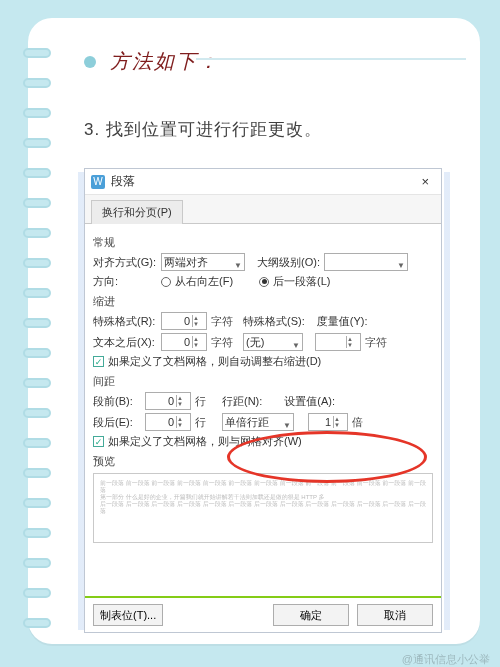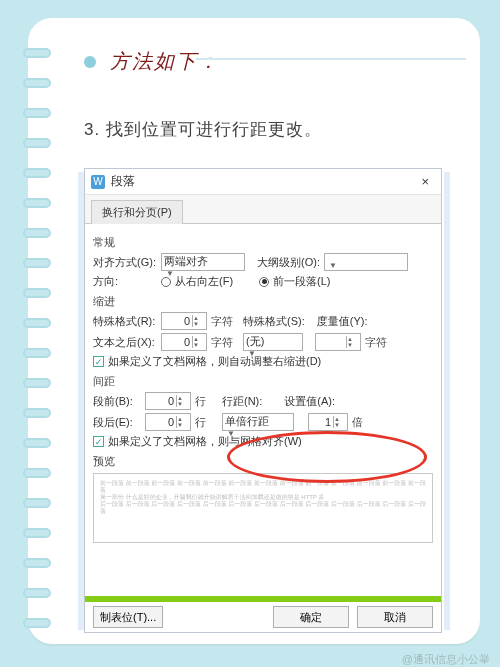--- a/index.html
+++ b/index.html
@@ -56,39 +56,39 @@
   .tab.inactive { background: #ececec; }
 
   .body { padding: 6px 8px; font-size: 11px; color: #333; }
   .grp-label { font-size: 11px; color: #444; margin: 5px 0 3px; }
   .row { display: flex; align-items: center; gap: 4px; margin: 3px 0; }
   .lbl { width: 64px; text-align: left; }
   .select, .spin, .num {
     border: 1px solid #adadad; background: #fff; height: 18px;
     font-size: 11px; padding: 0 2px;
   }
-  .select { display: inline-flex; align-items: flex-start; justify-content: space-between; flex-direction: column; }
+  .select { display: inline-flex; align-items: flex-end; justify-content: space-between; }
   .select .caret, .spin .caret { font-size: 8px; color: #666; padding-left: 2px; }
   .spin { display: inline-flex; align-items: center; }
   .spin .n { width: 28px; text-align: right; padding-right: 2px; }
   .spin .ud { width: 12px; display: flex; flex-direction: column; font-size: 6px; line-height: 6px; color: #666; border-left: 1px solid #adadad; }
   .radio { width: 10px; height: 10px; border: 1px solid #666; border-radius: 50%; display: inline-flex; align-items: center; justify-content: center; }
   .radio.checked::after { content: ""; width: 5px; height: 5px; background: #333; border-radius: 50%; }
   .chk { width: 11px; height: 11px; border: 1px solid #4a9; display: inline-flex; align-items: center; justify-content: center; color: #2a8; font-size: 9px; }
   .unit { color: #444; }
 
   .preview-box {
     margin-top: 4px; border: 1px solid #c9c9c9; height: 70px;
     padding: 6px; overflow: hidden;
   }
   .preview-box .t { font-size: 6px; color: #bbb; line-height: 7px; word-break: break-all; display: block;}
 
   .footer {
     position: absolute; left: 0; bottom: 0; right: 0;
-    height: 36px; border-top: 6px solid #84cc16;
+    height: 36px; border-top: 2px solid #84cc16;
     display: flex; align-items: center; padding: 0 8px; gap: 8px; background: #fff;
   }
   .btn { border: 1px solid #adadad; background: #f3f3f3; font-size: 11px; height: 22px; padding: 0 26px; display: inline-flex; align-items: center; }
   .btn.small { padding: 0 6px; }
 
   
   .oval {
     position: absolute;
     border: 3px solid #e53528;
     border-radius: 50%;
@@ -165,21 +165,21 @@
           <span></span>
           <span class="caret">▼</span>
         </span>
       </div>
       <div class="row">
         <span class="lbl">方向:</span>
         <span class="radio"></span>
         <span>从右向左(F)</span>
         <span style="width:18px"></span>
         <span class="radio checked"></span>
-        <span>前一段落(L)</span>
+        <span>后一段落(L)</span>
       </div>
 
       <div class="grp-label">缩进</div>
       <div class="row">
         <span class="lbl">特殊格式(R):</span>
         <span class="spin">
           <span class="n">0</span>
           <span class="ud">
               <span>▲</span>
               <span>▼</span>

